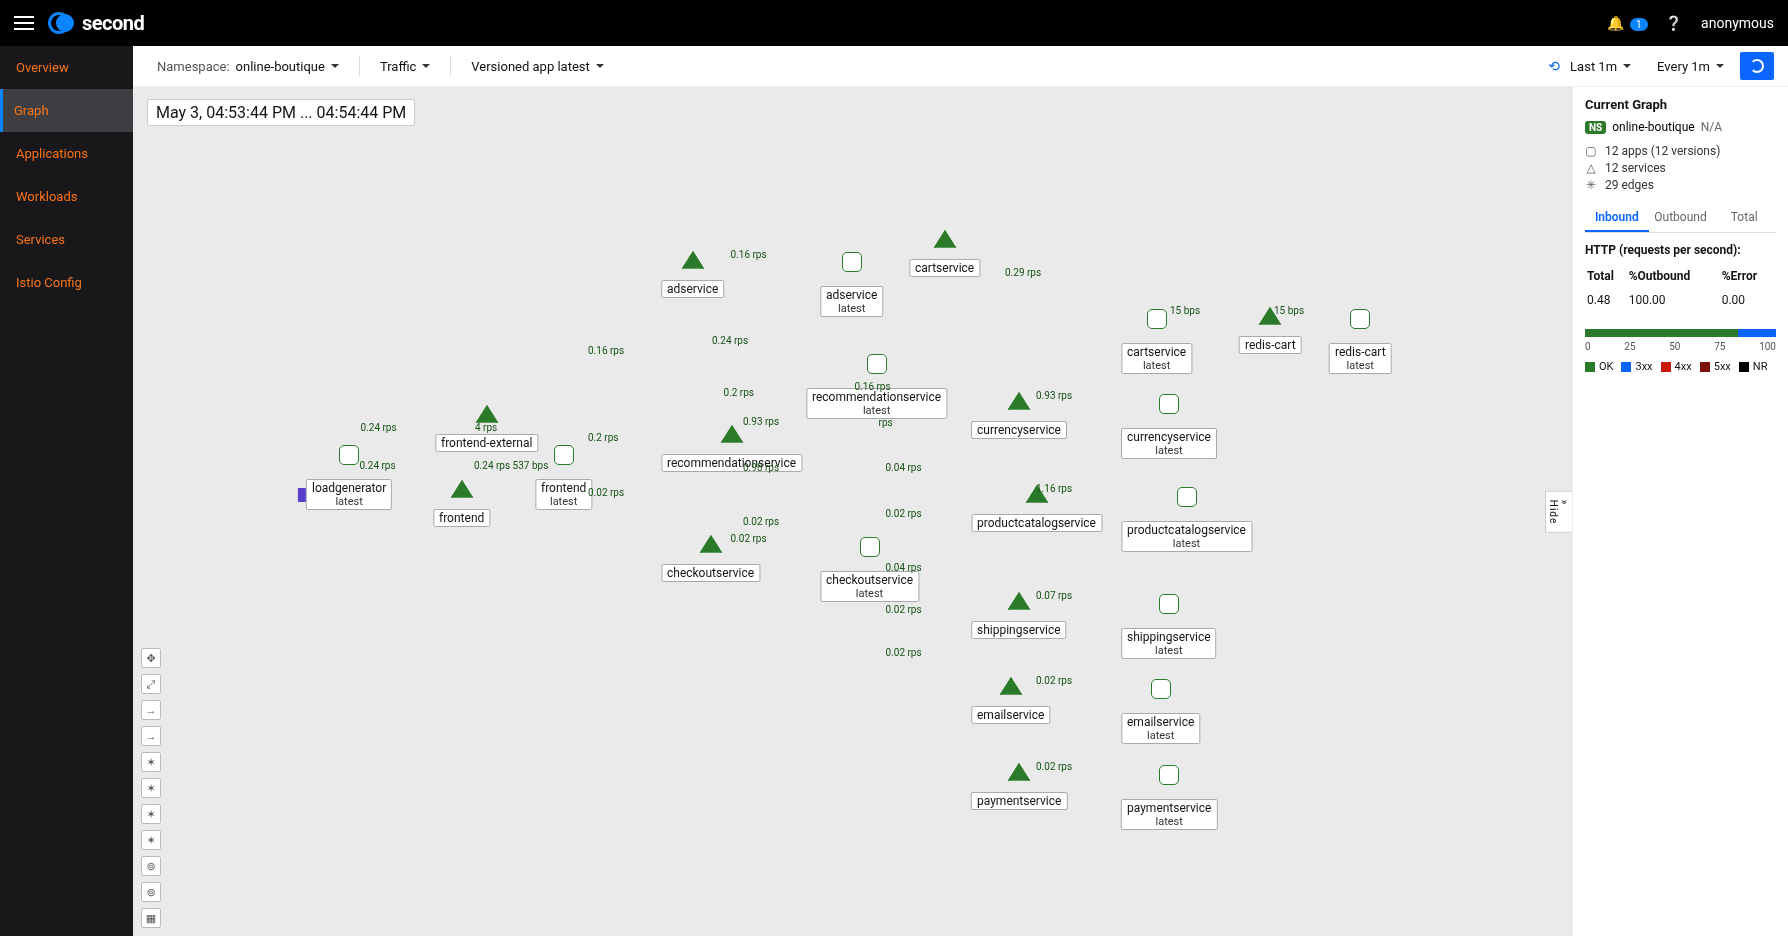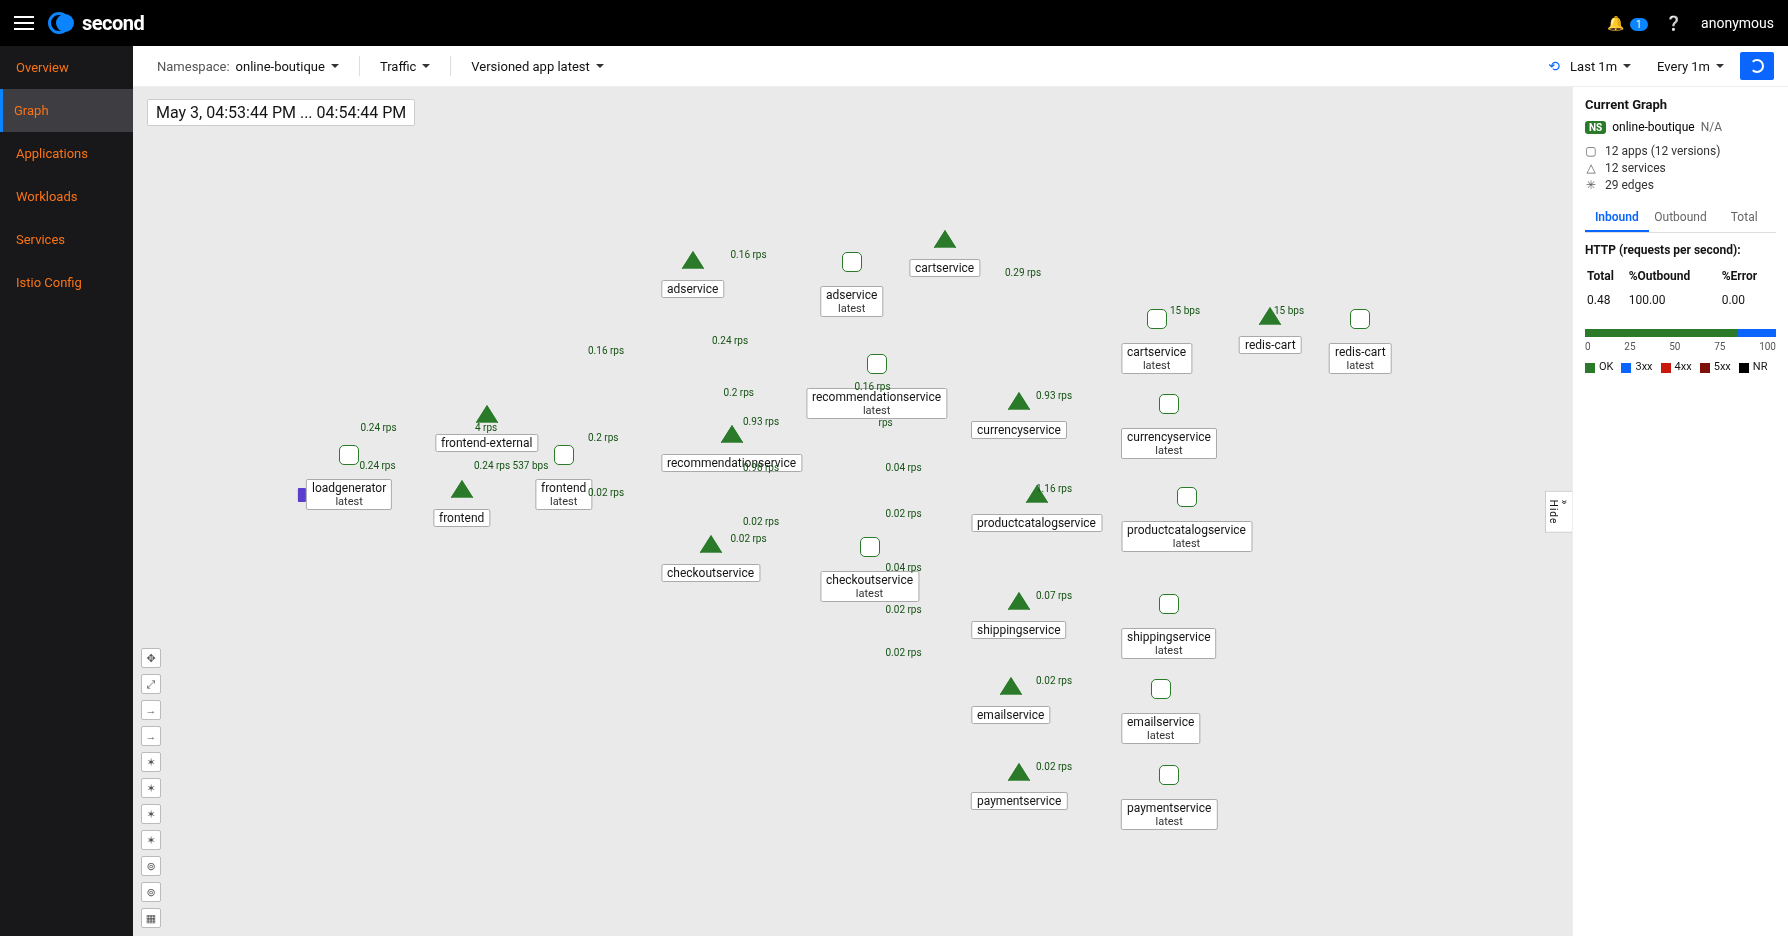--- a/index.html
+++ b/index.html
@@ -79,21 +79,21 @@
 .tab { flex:1; text-align:center; padding:6px 0; font-size:12px; color:#666; cursor:pointer; }
 .tab.active { color:#0a66ff; border-bottom:2px solid #0a66ff; font-weight:600; }
 .http-hdr { font-weight:700; margin-bottom:6px; font-size:12px; }
 .table-mini { width:100%; font-size:12px; }
 .table-mini th { text-align:left; font-weight:700; padding:4px 0; }
 .table-mini td { padding:4px 0; }
 .barwrap { width:100%; height:8px; background:#2a7a2a; margin:16px 0 4px; position:relative; }
 .bar-blue { position:absolute; right:0; top:0; height:8px; background:#0a66ff; width:20%; }
 .axis { display:flex; justify-content:space-between; font-size:10px; color:#555; margin-bottom:8px; }
 .legend { display:flex; flex-wrap:wrap; gap:8px; font-size:11px; }
-.legend span { display:flex; align-items:flex-end; gap:4px; }
+.legend span { display:flex; align-items:center; gap:4px; }
 .sw { width:10px;height:10px; display:inline-block; }
 
 svg line.edge { stroke:#2a7a2a; stroke-width:1.2; }
 svg circle.midpt { fill:#fff; stroke:#2a7a2a; stroke-width:1; }
 svg polygon.ah { fill:#2a7a2a; }
 svg line.edge.tcp { stroke-dasharray:4 3; stroke:#333; }
 </style>
 </head>
 <body>
 

